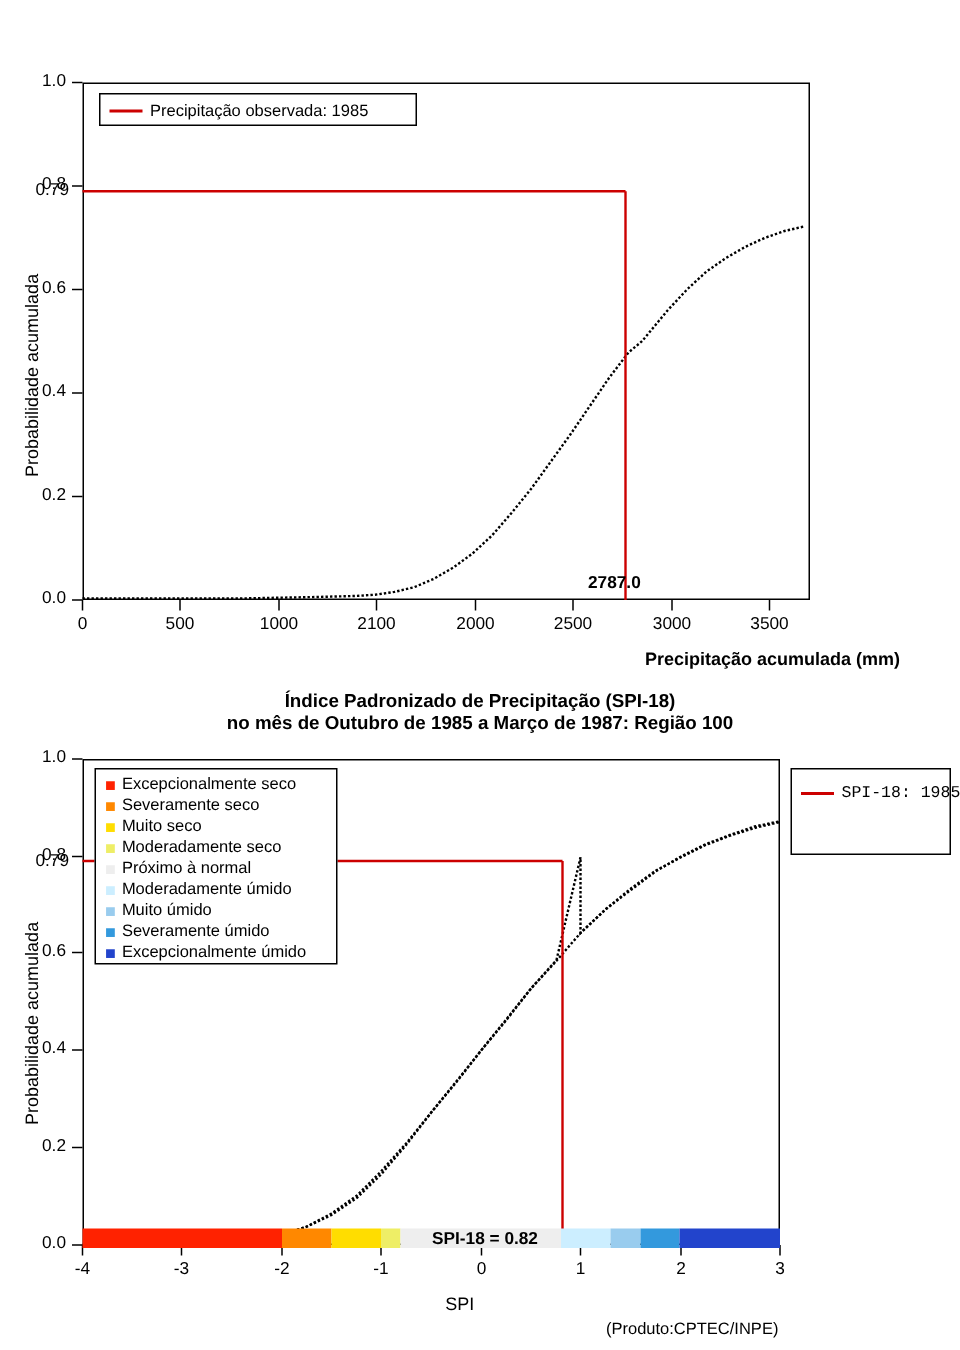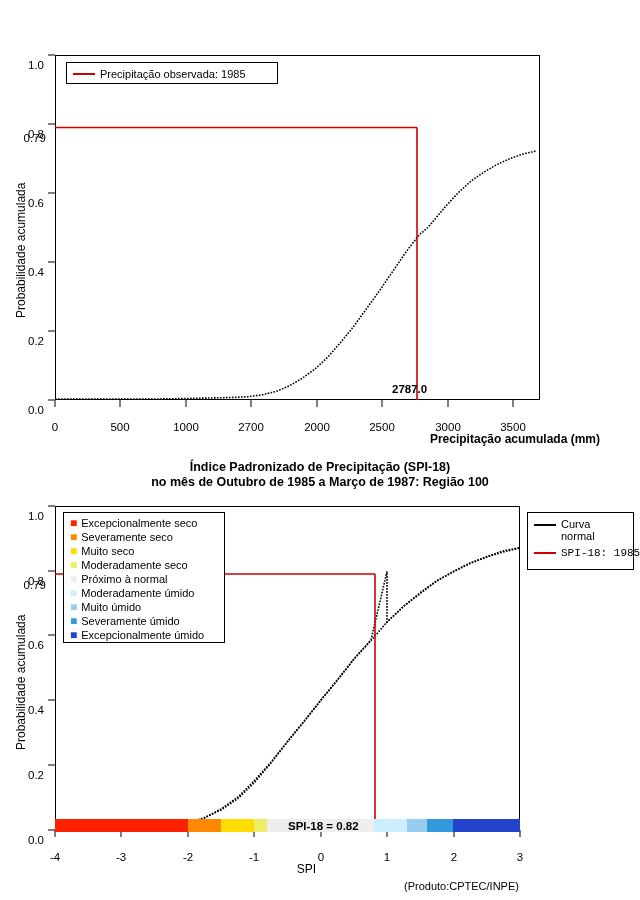--- a/index.html
+++ b/index.html
@@ -36,21 +36,20 @@
   .ylabel{
     transform:rotate(-90deg);
     transform-origin:left top;
     white-space:nowrap;
   }
   .tick{
     position:absolute;
     font-size:11.5px;
     text-align:center;
     white-space:nowrap;
-    margin-top:11px;
   }
 
   svg{position:absolute;top:0;left:0;overflow:visible;}
 
   .legendbox{
     position:absolute;
     background:#fff;
     border:1px solid #000;
     box-sizing:border-box;
     font-size:11px;
@@ -120,21 +119,21 @@
   <div class="tick" style="left:10px;top:255px;width:34px;text-align:right;">0.4</div>
   <div class="tick" style="left:10px;top:186px;width:34px;text-align:right;">0.6</div>
   <div class="tick" style="left:10px;top:117px;width:34px;text-align:right;">0.8</div>
   <div class="tick" style="left:10px;top:48px;width:34px;text-align:right;">1.0</div>
 
   <div class="tick" style="left:12px;top:121px;width:34px;text-align:right;">0.79</div>
 
   <div class="tick" style="left:35px;top:410px;width:40px;">0</div>
   <div class="tick" style="left:100px;top:410px;width:40px;">500</div>
   <div class="tick" style="left:166px;top:410px;width:40px;">1000</div>
-  <div class="tick" style="left:231px;top:410px;width:40px;">2700</div>
+  <div class="tick" style="left:231px;top:410px;width:40px;">2100</div>
   <div class="tick" style="left:297px;top:410px;width:40px;">2000</div>
   <div class="tick" style="left:362px;top:410px;width:40px;">2500</div>
   <div class="tick" style="left:428px;top:410px;width:40px;">3000</div>
   <div class="tick" style="left:493px;top:410px;width:40px;">3500</div>
 
   <div class="axis-label" style="left:0;top:432px;width:600px;text-align:right;font-weight:bold;">Precipitação acumulada (mm)</div>
   <div class="axis-label ylabel" style="left:14px;top:318px;">Probabilidade acumulada</div>
 
   <div class="annot" style="left:392px;top:383px;">2787.0</div>
 
@@ -249,27 +248,20 @@
       <span class="dotmark" style="color:#3399dd;">■</span>
       <span class="legtext">Severamente úmido</span>
     </div>
     <div class="legrow">
       <span class="dotmark" style="color:#2244cc;">■</span>
       <span class="legtext">Excepcionalmente úmido</span>
     </div>
   </div>
 
   <div class="legendbox" style="left:527px;top:62px;width:107px;height:58px;padding-top:5px;">
-    <div class="legrow" style="height:24px;align-items:flex-start;">
-      <span class="legline black" style="margin-top:6px;"></span>
-      <span style="line-height:12px;">
-        <span class="legtext" style="display:block;">Curva</span>
-        <span class="legtext" style="display:block;">normal</span>
-      </span>
-    </div>
     <div class="legrow" style="margin-top:4px;font-family:Liberation Mono, monospace;">
       <span class="legline"></span>
       <span class="legtext">SPI-18: 1985</span>
     </div>
   </div>
 
   <div class="credit" style="left:404px;top:430px;">(Produto:CPTEC/INPE)</div>
 </div>
 
 </body></html>

